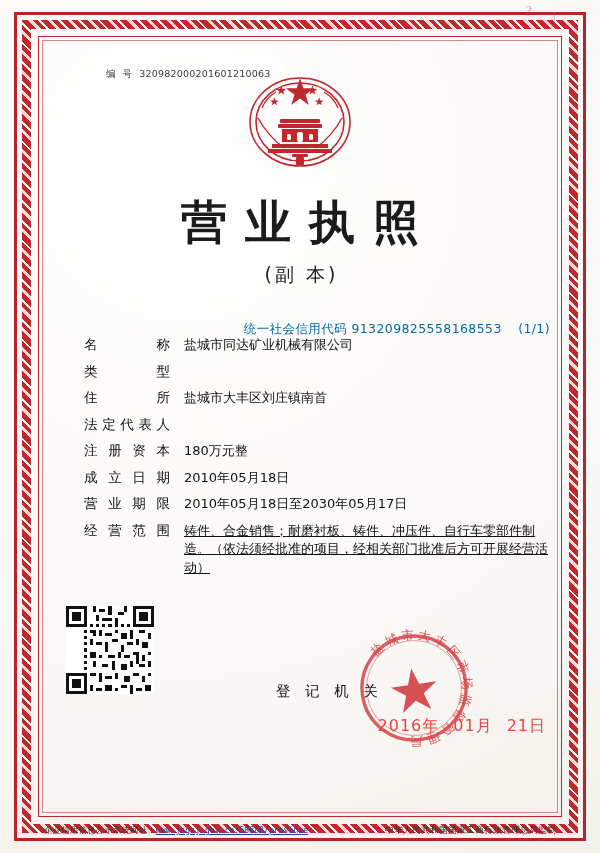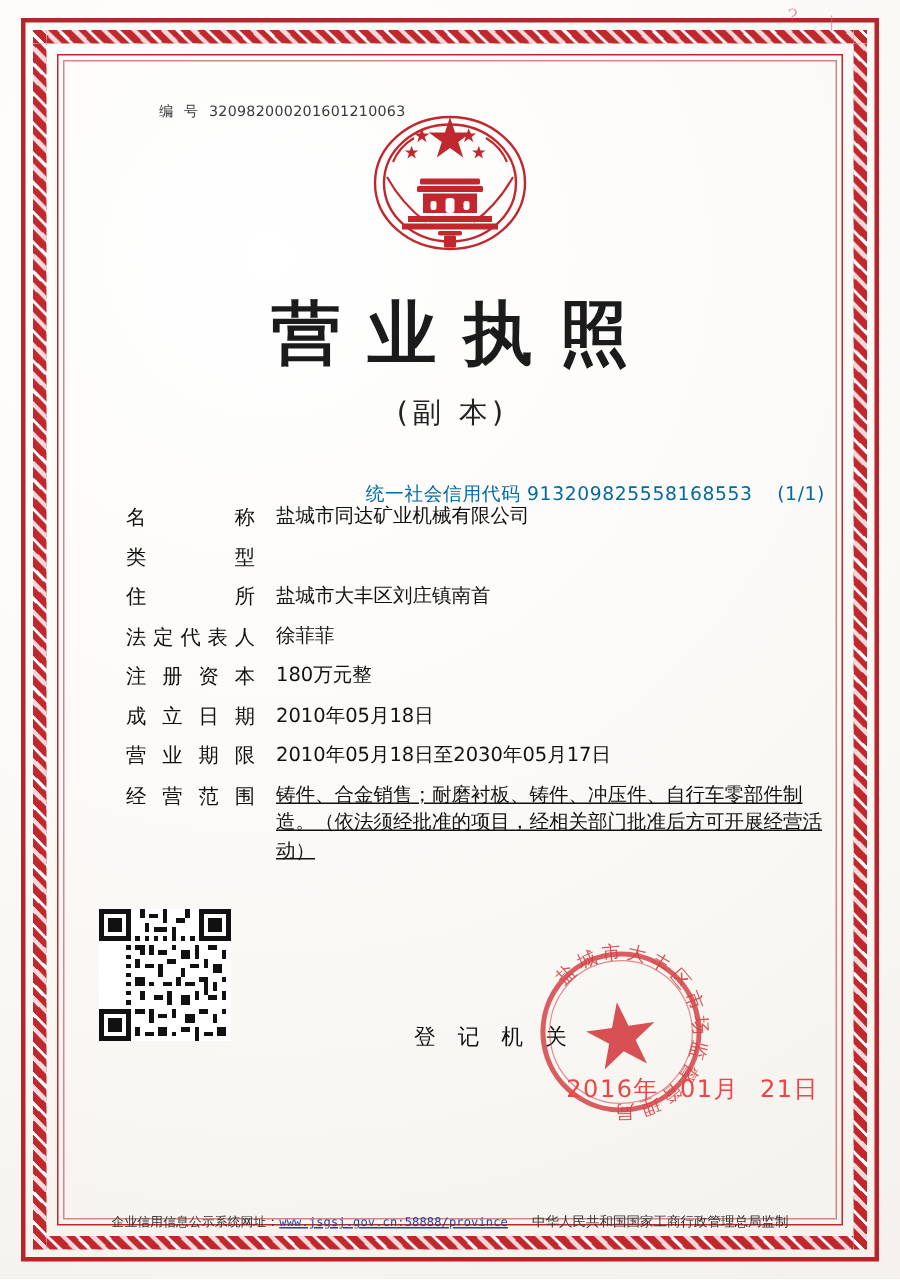--- a/index.html
+++ b/index.html
@@ -330,21 +330,20 @@
         <div class="field-value">盐城市大丰区刘庄镇南首</div>
       </div>
       <div class="field-row">
         <div class="field-label">
             <span>法</span>
             <span>定</span>
             <span>代</span>
             <span>表</span>
             <span>人</span>
           </div>
-        <div class="field-value">徐菲菲</div>
       </div>
       <div class="field-row">
         <div class="field-label">
             <span>注</span>
             <span>册</span>
             <span>资</span>
             <span>本</span>
           </div>
         <div class="field-value">180万元整</div>
       </div>
@@ -484,19 +483,19 @@
         </g>
       </svg>
     </div>
 
     <div class="date-line">
       <span>2016</span><span>年</span><span class="gap"></span><span>01</span><span>月</span><span class="gap"></span><span>21</span><span>日</span>
     </div>
 
   </div>
 
-  <div class="footer" style="position:absolute; left:44px; right:44px; bottom:32px;justify-content:center;">
+  <div class="footer" style="position:absolute; left:44px; right:44px; bottom:16px;">
     <div class="left">
       <span>企业信用信息公示系统网址：</span><span class="url">www.jsgsj.gov.cn:58888/province</span>
     </div>
     <div class="right">中华人民共和国国家工商行政管理总局监制</div>
   </div>
 </div>
 
 </body></html>

